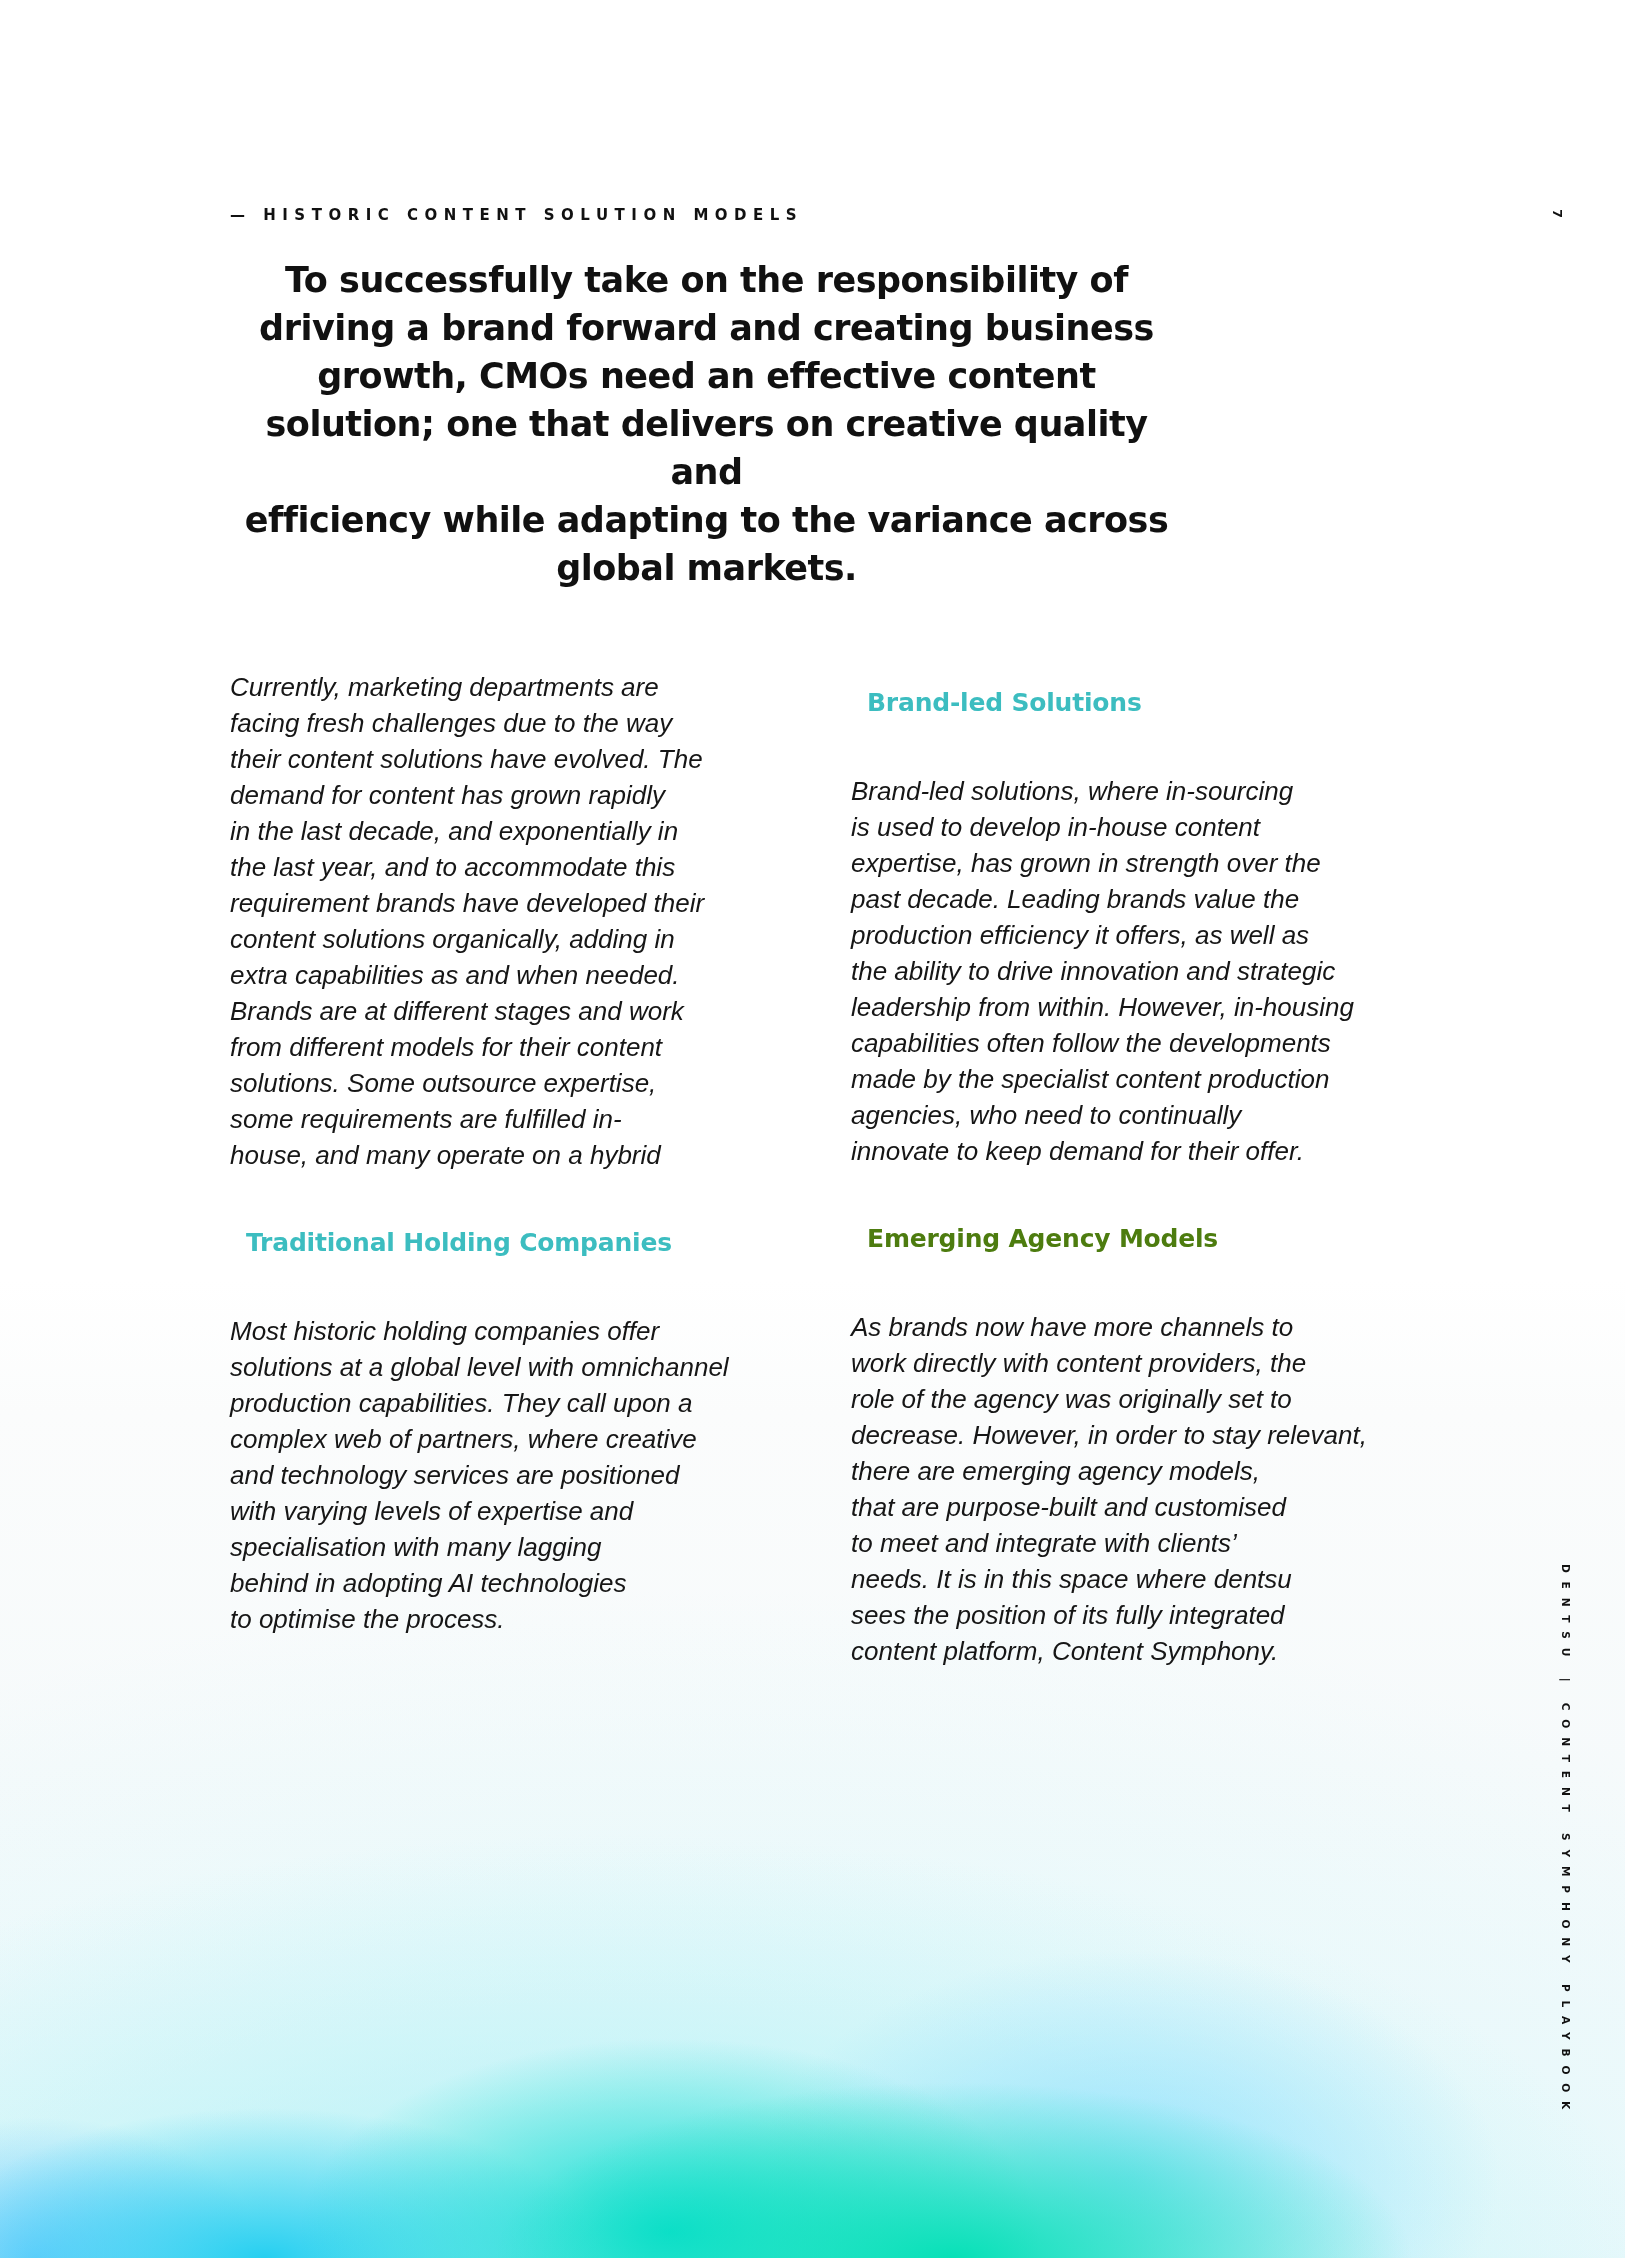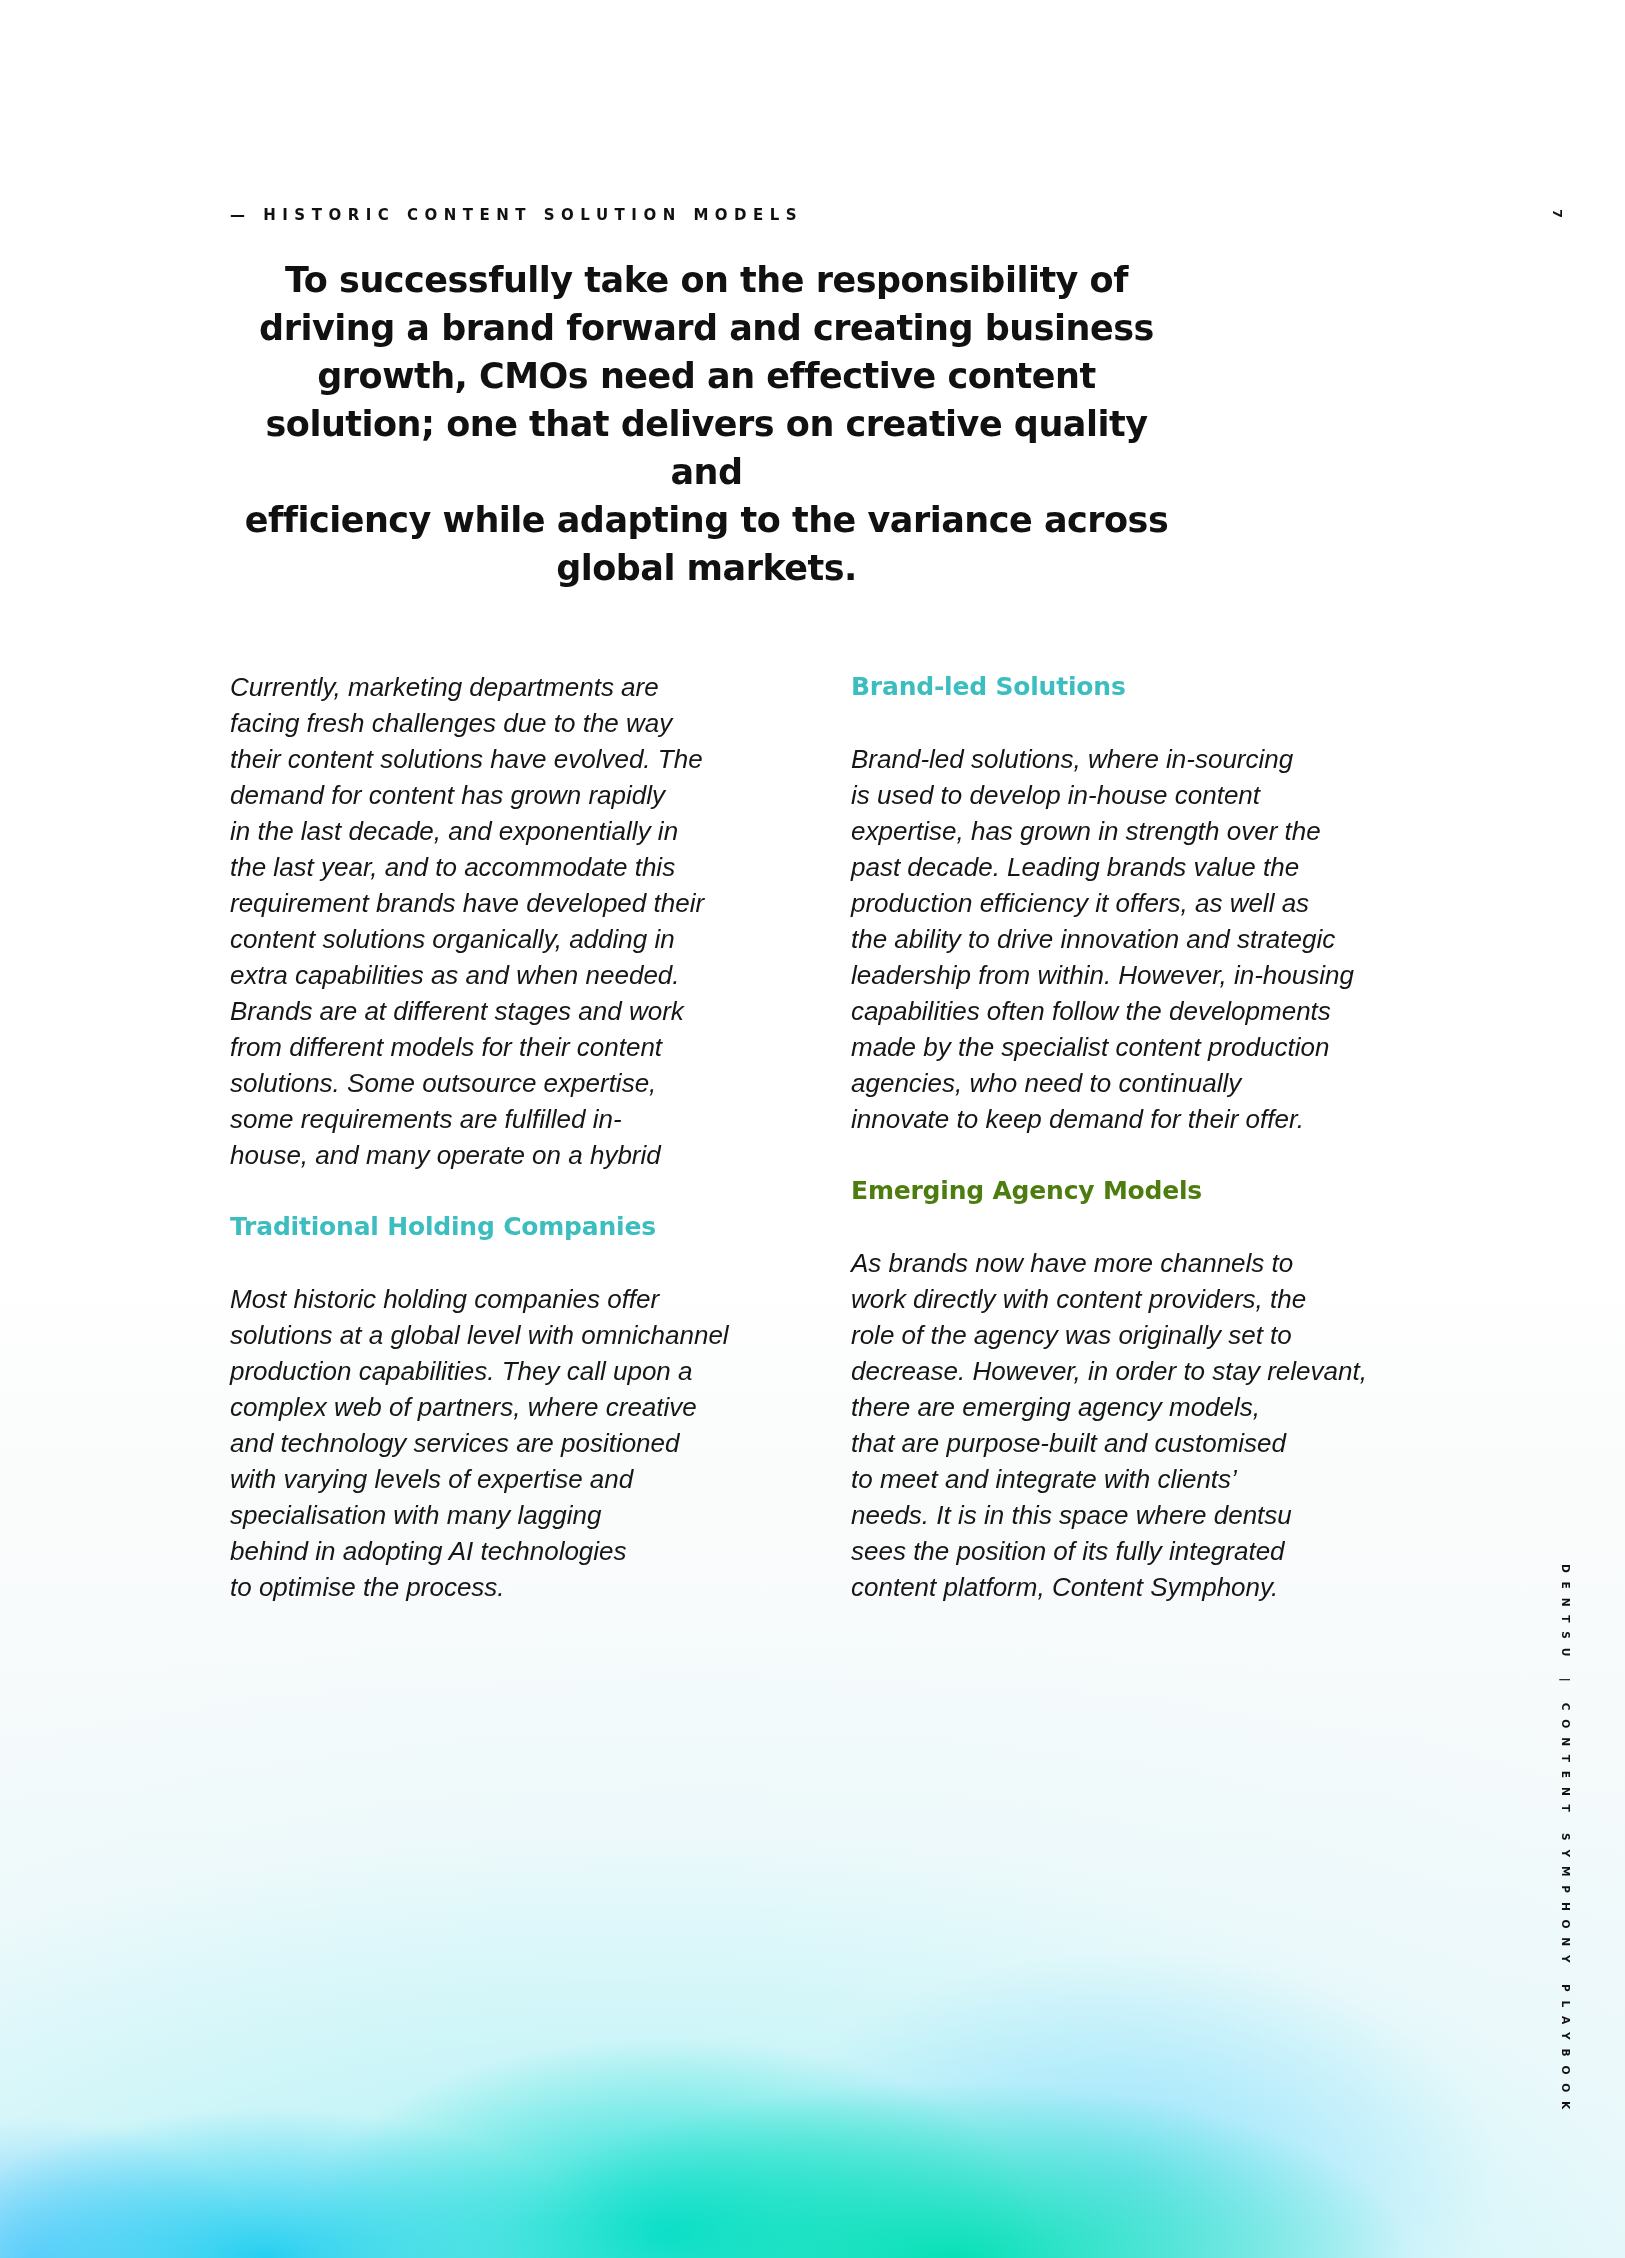--- a/index.html
+++ b/index.html
@@ -46,21 +46,21 @@
     position: absolute; top: 669px; z-index: 2;
     font-family: "Liberation Sans", sans-serif; font-size: 26px; line-height: 36px;
     color: #161616;
   }
   .col-left { left: 230px; width: 547px; }
   .col-right { left: 851px; width: 565px; }
   .col p { margin: 0; font-style: italic; }
   .col .line { display: block; white-space: nowrap; }
   .subhead {
     font-family: "DejaVu Sans", sans-serif; font-weight: bold; font-size: 25px;
-    line-height: 36px; color: #3cbdc0; margin: 0; letter-spacing: -0.2px;
+    line-height: 36px; color: #3cbdc0; margin: 16px; letter-spacing: -0.2px;
   }
   .gap1 { height: 36px; }
 </style>
 </head>
 <body>
 
 <div class="bg"></div>
 
 <div class="section-label">— HISTORIC CONTENT SOLUTION MODELS</div>
 <div class="page-number">7</div>

